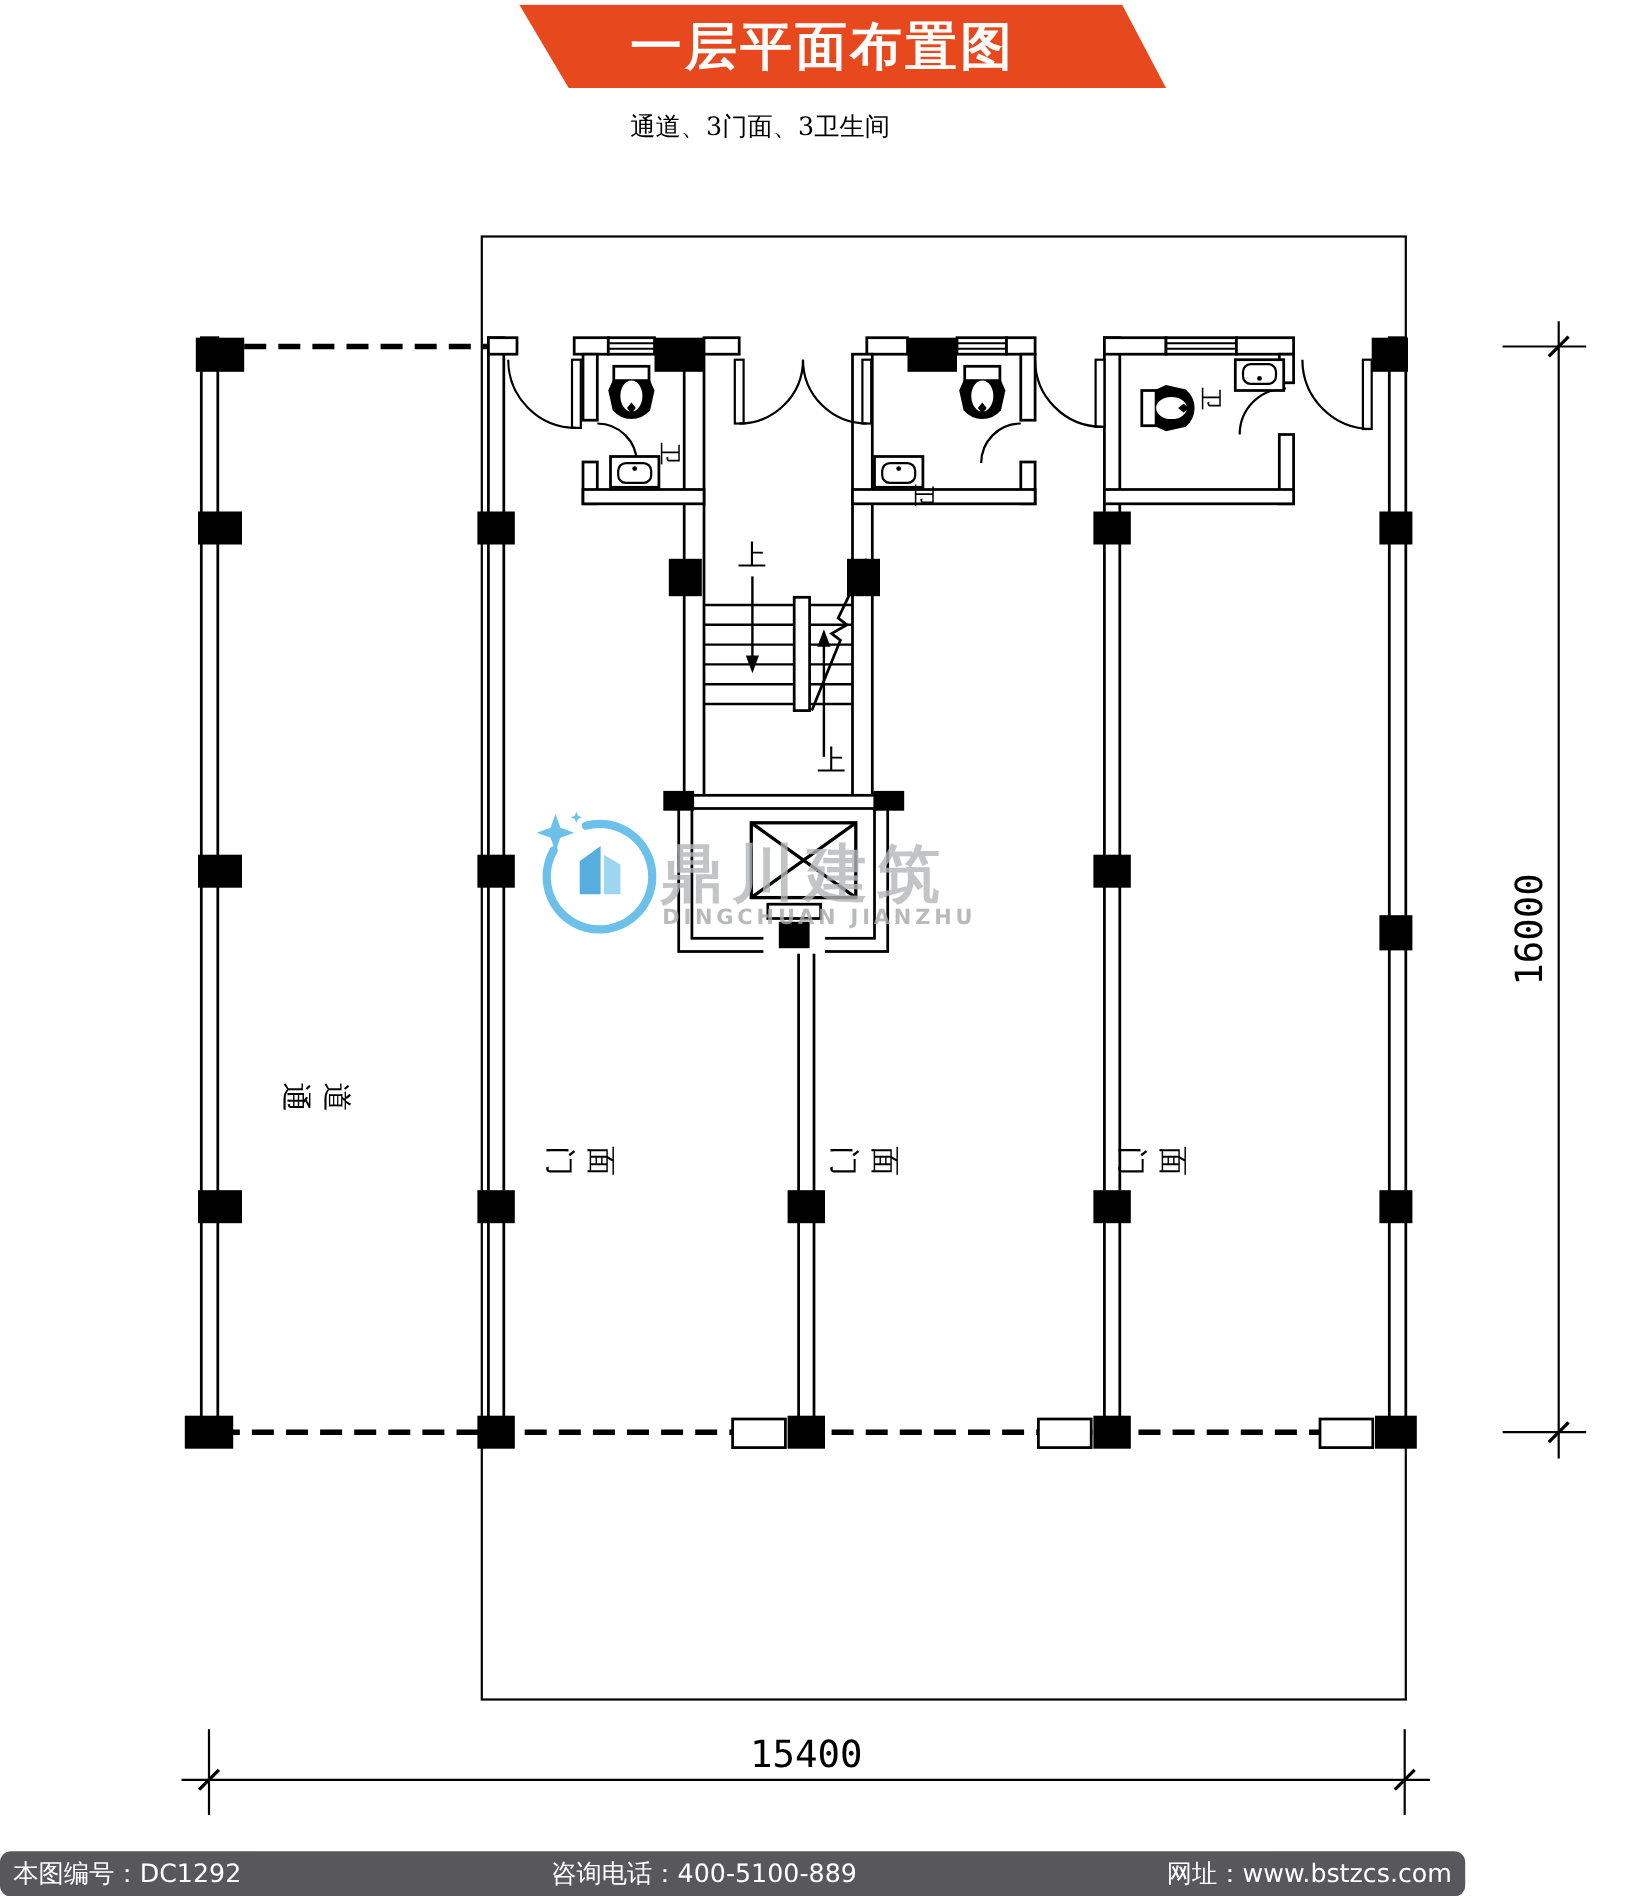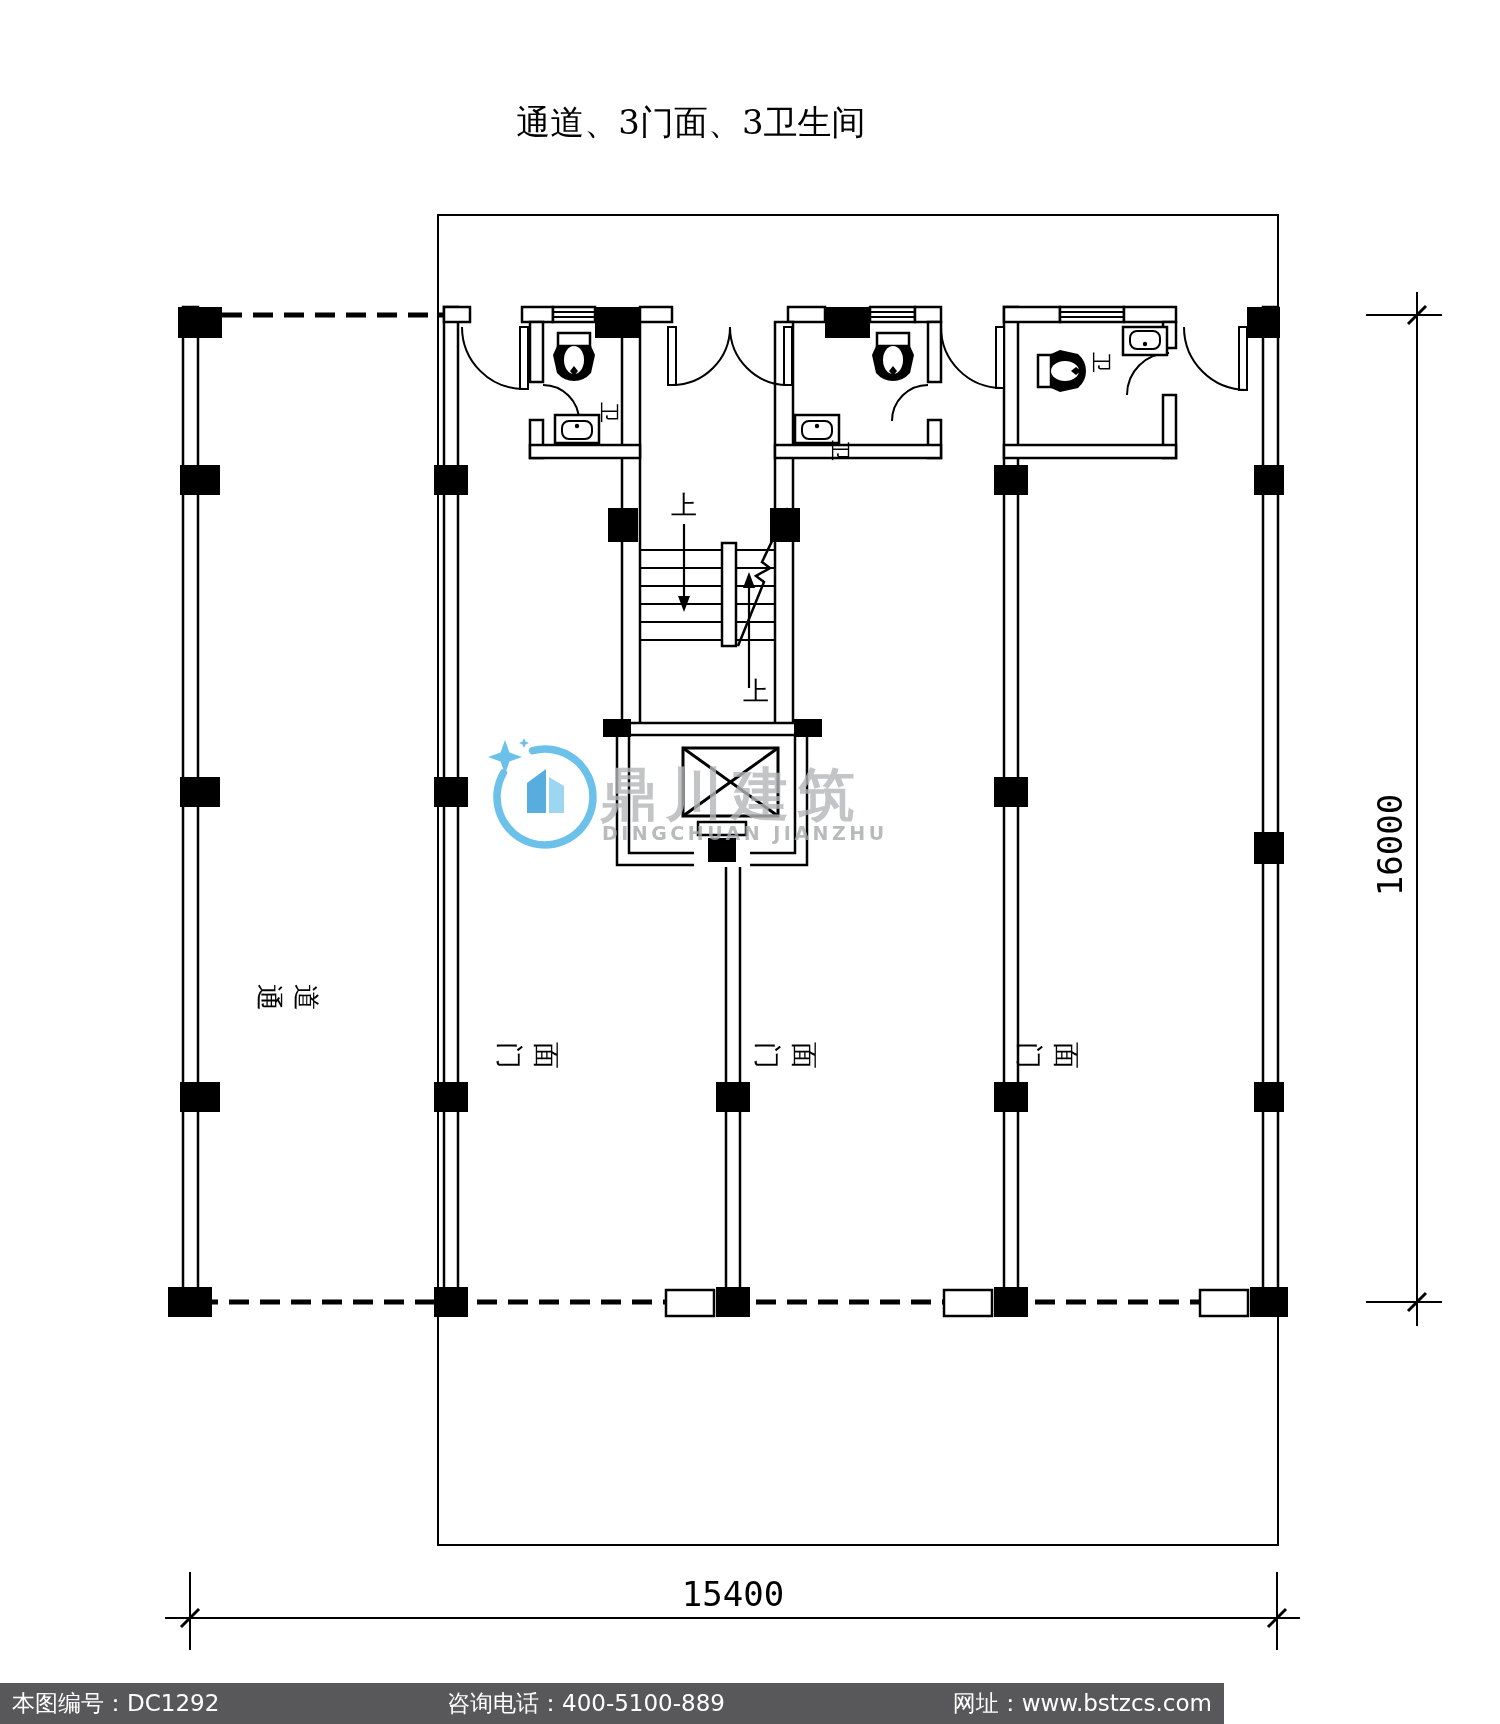--- a/index.html
+++ b/index.html
@@ -6,35 +6,38 @@
   #stage{position:relative;width:1500px;height:1724px;background:#fff;overflow:hidden;
          font-family:"DejaVu Sans",sans-serif;}
   
   #banner{position:absolute;left:436px;top:4px;width:624px;height:76px;
           clip-path:polygon(36px 0,584px 0,624px 76px,81px 76px);
           display:flex;align-items:center;justify-content:center;}
   #banner .t{color:#fff;font-size:47px;font-weight:bold;letter-spacing:3px;
              font-family:"DejaVu Sans","Liberation Sans",sans-serif;}
   
   #subtitle{position:absolute;left:0;top:100px;width:1382px;text-align:center;
-            font-size:34px;color:#000;font-family:"DejaVu Serif","Liberation Serif",serif;}
+            font-size:23px;color:#000;font-family:"DejaVu Serif","Liberation Serif",serif;}
   
   #plan{position:absolute;left:0;top:0;}
   .cad{font-family:"DejaVu Sans Mono","DejaVu Sans",sans-serif;}
   
-  #footer{position:absolute;left:0;top:1683px;width:1224px;height:41px;
+  #footer{position:absolute;left:0;top:1683px;width:1332px;height:41px;
           display:flex;align-items:center;justify-content:space-between;
           box-sizing:border-box;padding:0 12px;color:#fff;font-size:23px;
-          font-family:"DejaVu Sans","Liberation Sans",sans-serif;white-space:nowrap;}
+          font-family:"DejaVu Sans","Liberation Sans",sans-serif;white-space:nowrap;border-radius:10px;}
 </style>
 </head>
 <body>
 
 <div id="stage">
 
+  <div id="banner" style="background:#E8481E;">
+    <div class="t">一层平面布置图</div>
+  </div>
   <div id="subtitle">通道、3门面、3卫生间</div>
 
   <svg id="plan" width="1500" height="1724" viewBox="0 0 1500 1724">
     <defs>
       <g id="toilet">
         <rect x="-16" y="-26" width="32" height="13" fill="#fff" stroke="#000" stroke-width="2.5"></rect>
         <path d="M -17,-13 L 17,-13 L 21,-4 L 17,14 Q 10,22 0,22 Q -10,22 -17,14 L -21,-4 Z" fill="#000"></path>
         <ellipse cx="0" cy="1" rx="10" ry="14" fill="#fff"></ellipse>
         <path d="M 0,7 L 4,12 L 0,17 L -4,12 Z" fill="#000"></path>
       </g>

